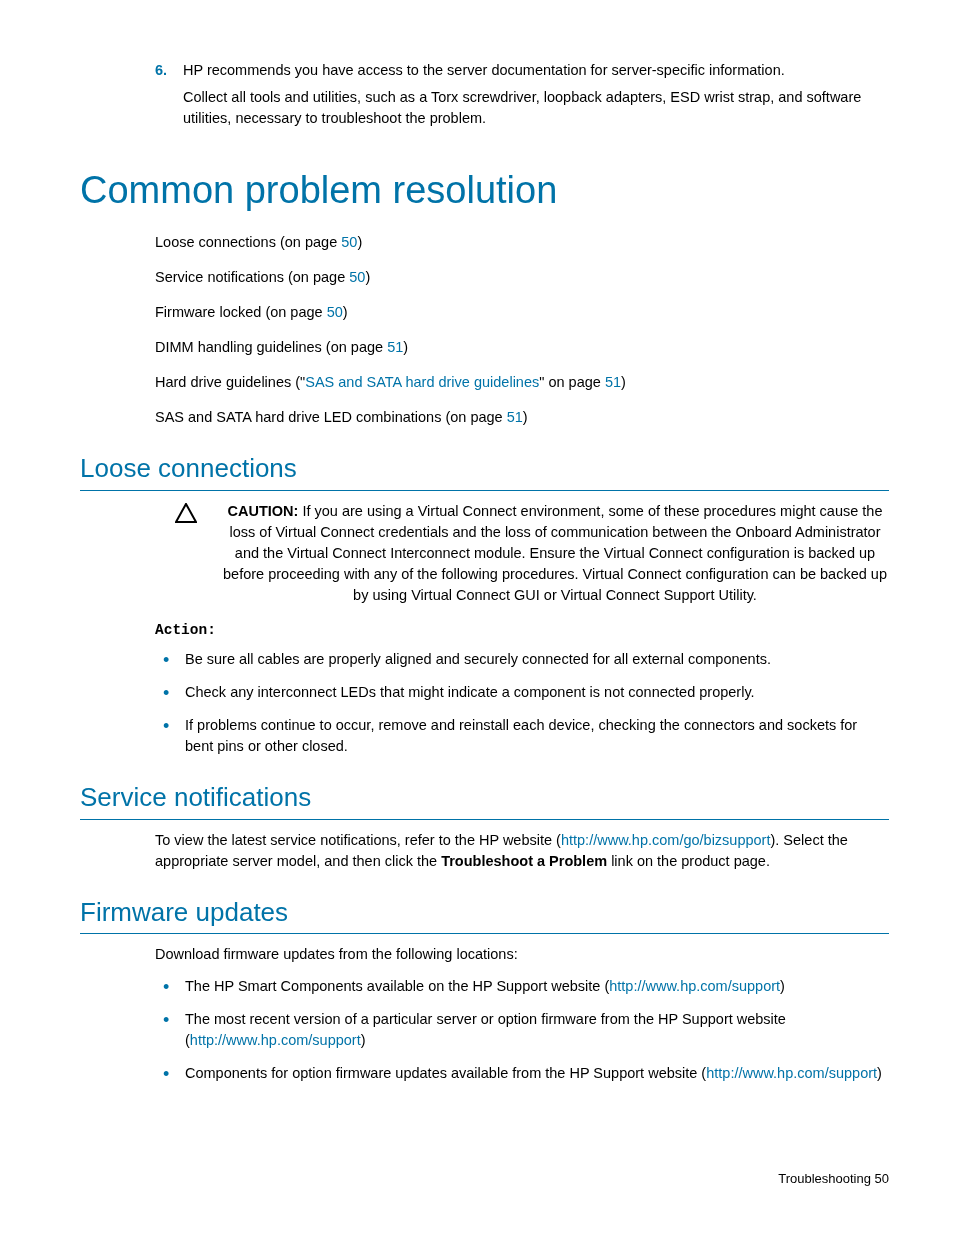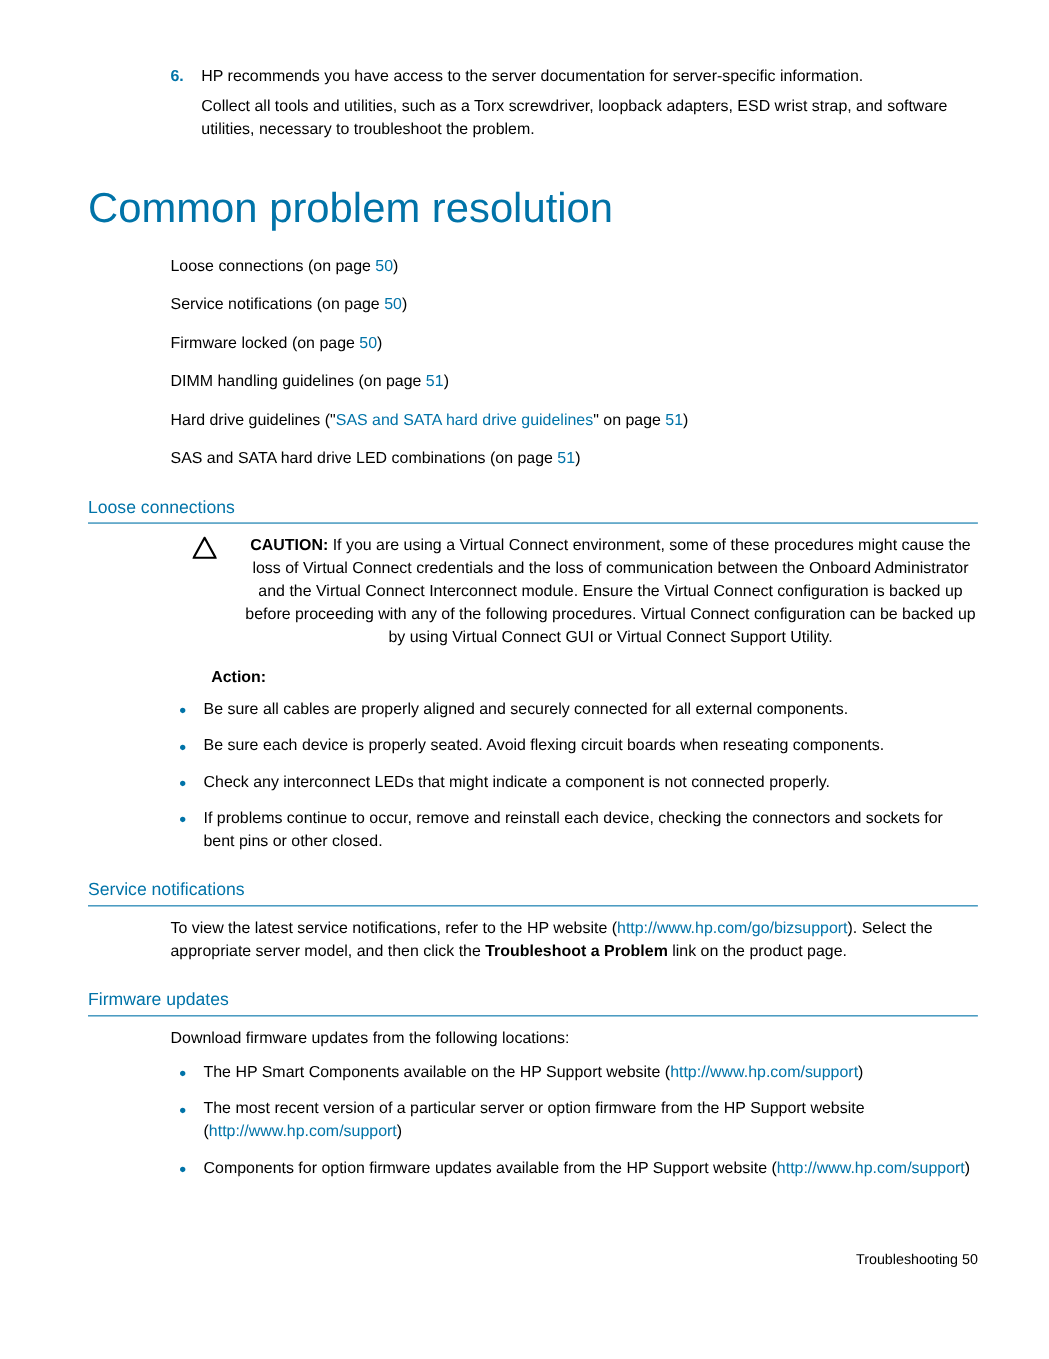--- a/index.html
+++ b/index.html
@@ -27,21 +27,21 @@
   .ol-body p { margin: 0 0 6px 0; }
   h1 {
     color: #0073a8;
     font-weight: normal;
     font-size: 38px;
     margin: 28px 0 14px 0;
   }
   h2 {
     color: #0073a8;
     font-weight: normal;
-    font-size: 16px;
+    font-size: 26px;
     margin: 22px 0 10px 0;
     border-bottom: 1px solid #0073a8;
     padding-bottom: 2px;
   }
   .toc-line {
     margin: 6px 0 14px 75px;
   }
   a.link { color: #0073a8; text-decoration: none; }
   .pagenum { color: #0073a8; }
   .caution-block {
@@ -51,23 +51,24 @@
   }
   .caution-block .icon-col {
     width: 46px;
     flex-shrink: 0;
     padding-top: 2px;
   }
   .caution-block .text-col { flex: 1; text-align: center; }
   .caution-block .label { font-weight: bold; }
   .action-label {
     font-weight: bold;
-    margin-left: 112px;
+    margin-left: 75px;
     margin-top: 14px;
     margin-bottom: 8px;
+    font-family: Liberation Mono, monospace;
   }
   ul.bullets {
     list-style: none;
     padding: 0;
     margin: 0 0 0 75px;
   }
   ul.bullets li {
     position: relative;
     padding-left: 30px;
     margin-bottom: 12px;
@@ -79,21 +80,21 @@
     position: absolute;
     left: 8px;
     top: -2px;
   }
   .para {
     margin: 6px 0 10px 75px;
   }
   .footer {
     position: absolute;
     right: 65px;
-    top: 1136px;
+    top: 1170px;
     font-size: 13px;
     margin-left: 22px;
   }
 </style>
 </head>
 <body>
 
 <div class="ol-item">
   <div class="ol-num">6.</div>
   <div class="ol-body">
@@ -135,21 +136,20 @@
     <span class="label">CAUTION:</span><span>   If you are using a Virtual Connect environment, some of these procedures might cause the loss of Virtual Connect credentials and the loss of communication between the Onboard Administrator and the Virtual Connect Interconnect module. Ensure the Virtual Connect configuration is backed up before proceeding with any of the following procedures. Virtual Connect configuration can be backed up by using Virtual Connect GUI or Virtual Connect Support Utility.</span>
   </div>
 </div>
 
 <div class="action-label">
   <span style="font-weight:bold">Action</span><span>:</span>
 </div>
 
 <ul class="bullets">
   <li>Be sure all cables are properly aligned and securely connected for all external components.</li>
-  <li>Be sure each device is properly seated. Avoid flexing circuit boards when reseating components.</li>
   <li>Check any interconnect LEDs that might indicate a component is not connected properly.</li>
   <li>If problems continue to occur, remove and reinstall each device, checking the connectors and sockets for bent pins or other closed.</li>
 </ul>
 
 <h2>Service notifications</h2>
 <div class="para">
   <span>To view the latest service notifications, refer to the HP website (</span><a class="link">http://www.hp.com/go/bizsupport</a><span>). Select the appropriate server model, and then click the </span><span style="font-weight:bold">Troubleshoot a Problem</span><span> link on the product page.</span>
 </div>
 
 <h2>Firmware updates</h2>

